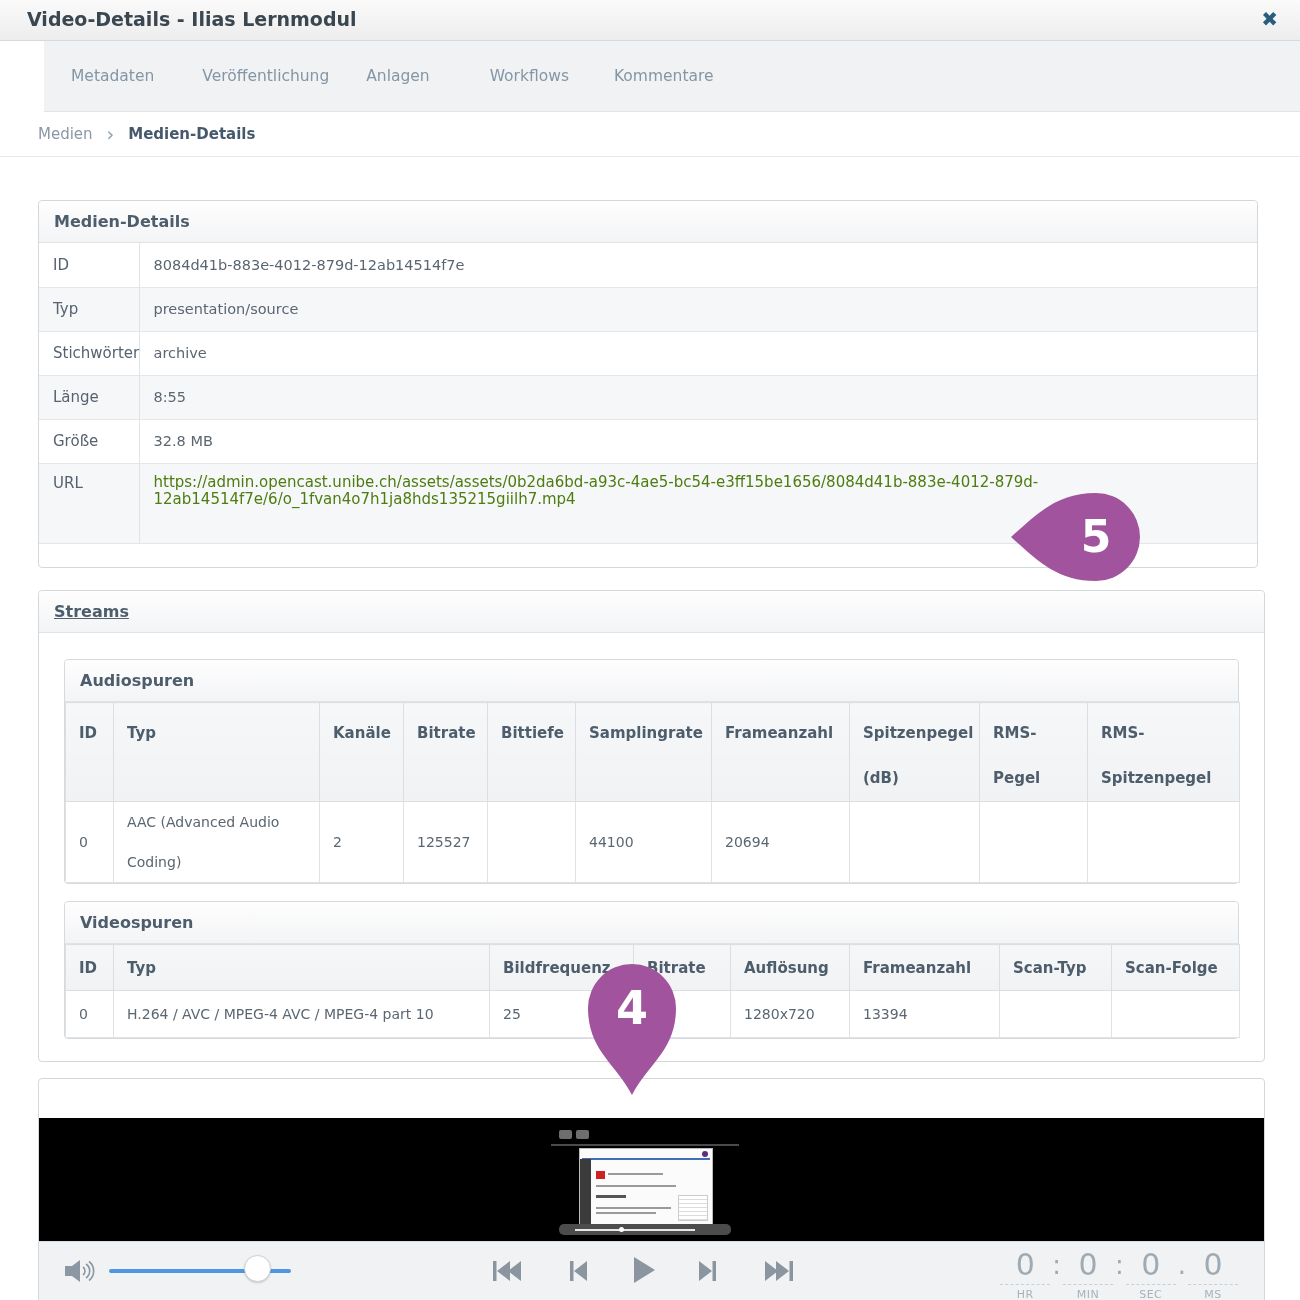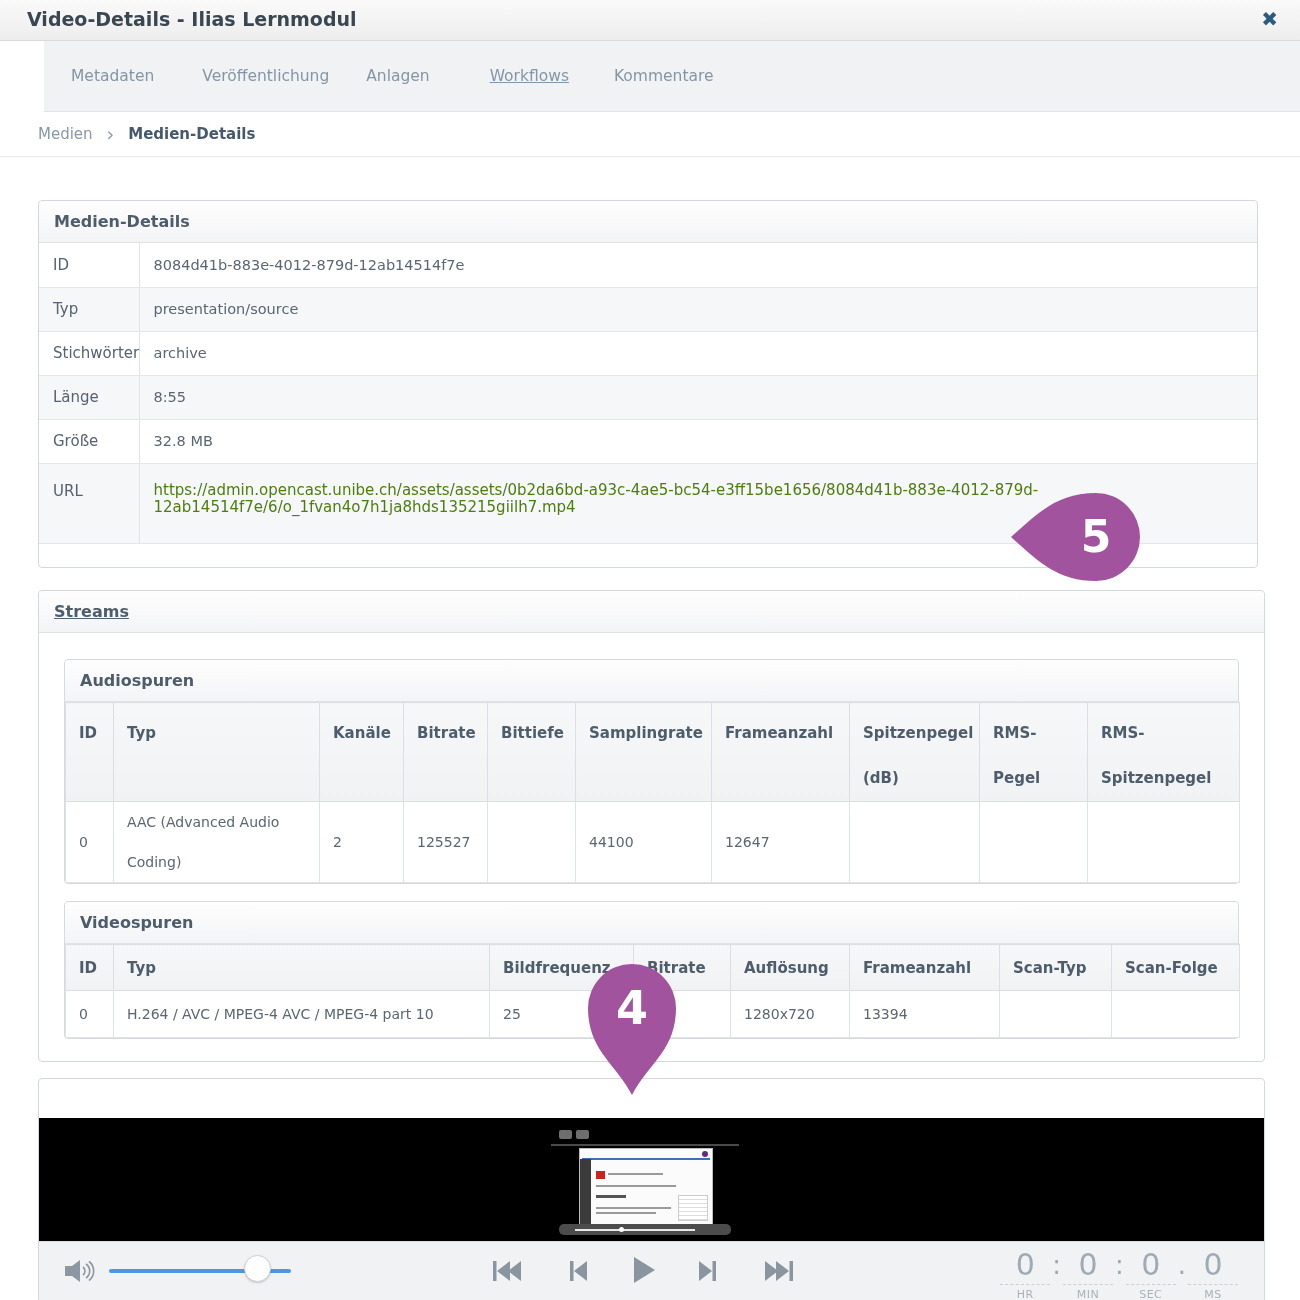--- a/index.html
+++ b/index.html
@@ -13,21 +13,21 @@
   #titlebar .title { position:absolute; left:27px; top:8px; font-size:19px; font-weight:bold; color:#3a4750; }
   #close-btn { position:absolute; right:22px; top:7px; font-size:20px; font-weight:bold; color:#2a5c80; cursor:pointer; }
 
   
   #tabbar { left:0; top:41px; width:1300px; height:71px; background:#f1f2f4;
     border-bottom:1px solid #e1e3e6; display:flex; align-items:center;margin-left:44px; }
   .tab { font-size:15.5px; color:#8496a5; white-space:nowrap; cursor:pointer; }
   #tab-metadaten { margin-left:27px; }
   #tab-veroeffentlichungen { margin-left:48px; max-width:128px; overflow:hidden; }
   #tab-anlagen { margin-left:36px; }
-  #tab-workflows { margin-left:60px;text-decoration:underline; }
+  #tab-workflows { margin-left:60px; }
   #tab-kommentare { margin-left:45px; }
 
   
   #breadcrumb { left:0; top:112px; width:1300px; height:45px; background:#fff;
     border-bottom:1px solid #e7e9eb; display:flex; align-items:center; }
   #breadcrumb .bc-parent { margin-left:38px; font-size:15px; color:#8a98a5; cursor:pointer; }
   #breadcrumb .bc-sep { margin:0 14px; font-size:19px; color:#93a1ad; }
   #breadcrumb .bc-current { font-size:15px; font-weight:bold; color:#46596c; }
 
   
@@ -39,21 +39,21 @@
 
   
   #details-panel { left:38px; top:200px; width:1220px; height:368px; overflow:hidden; }
   #details-table { width:100%; border-collapse:collapse; table-layout:fixed; }
   #details-table td { border-bottom:1px solid #e4e7ea; font-size:14.5px; vertical-align:middle; }
   #details-table td.lbl { width:100px; padding-left:14px; border-right:1px solid #e0e4e7; color:#566270; font-size:15px; }
   #details-table td.val { padding-left:14px; color:#5a6671; }
   #details-table tr { height:44px; }
   #details-table tr:nth-child(even) { background:#f6f7f9; }
   #details-table tr.url-row { height:80px; }
-  #details-table tr.url-row td { vertical-align:top; padding-top:18px; }
+  #details-table tr.url-row td { vertical-align:top; padding-top:10px; }
   a.media-url { color:#4d7c0f; text-decoration:none; font-size:15px; line-height:17px;
     display:inline-block; max-width:985px; overflow-wrap:anywhere; cursor:pointer; }
 
   
   #streams-panel { left:38px; top:590px; width:1227px; height:472px;text-decoration:underline; }
   .sub-panel { position:absolute; left:25px; width:1175px; background:#fff;
     border:1px solid #d6dade; border-radius:4px; }
   #audio-panel { top:68px; }
   #video-panel { top:310px; }
 
@@ -200,21 +200,21 @@
         <th>RMS-Pegel</th>
         <th>RMS-Spitzenpegel</th>
       </tr>
       <tr>
         <td>0</td>
         <td>AAC (Advanced Audio Coding)</td>
         <td>2</td>
         <td>125527</td>
         <td></td>
         <td>44100</td>
-        <td>12647</td>
+        <td>20694</td>
         <td></td>
         <td></td>
         <td></td>
       </tr>
     </tbody>
       </table>
   </div>
 
   <div id="video-panel" class="sub-panel">
     <div class="panel-header">

